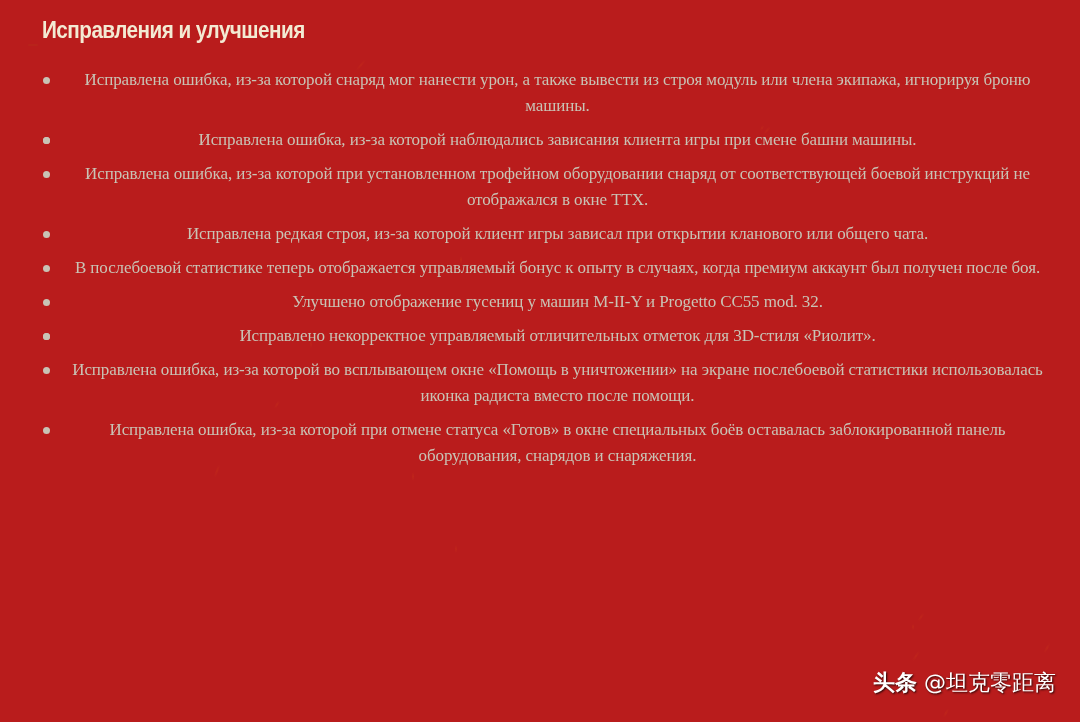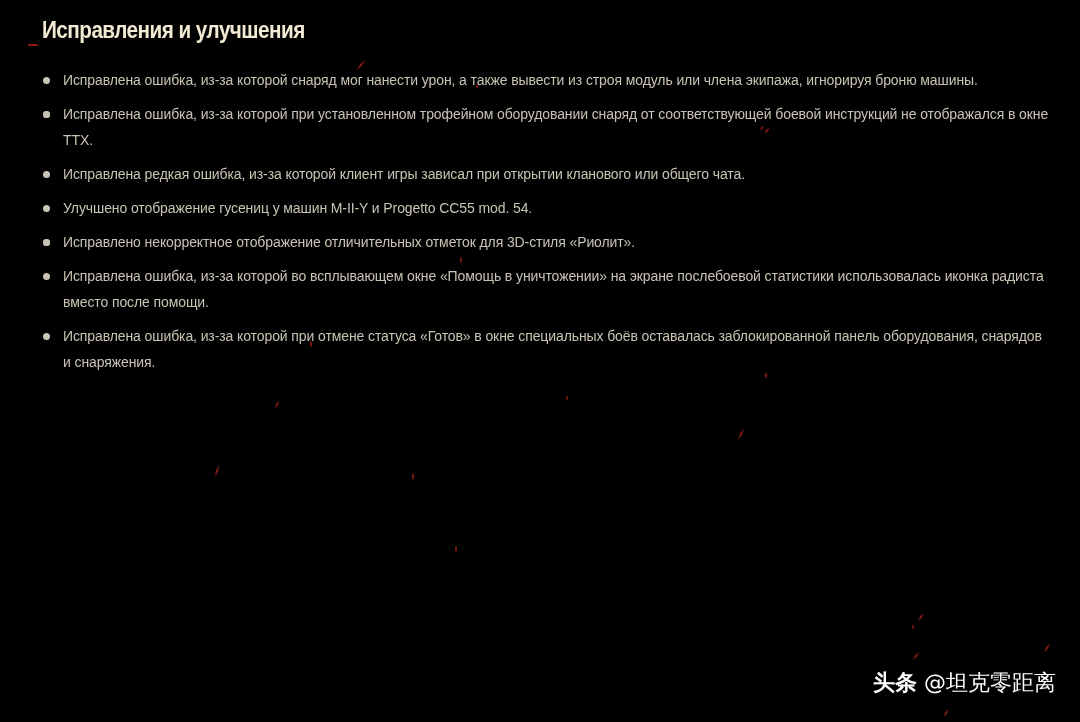--- a/index.html
+++ b/index.html
@@ -7,21 +7,21 @@
     padding: 0;
     width: 1080px;
     height: 722px;
     overflow: hidden;
     background: #1b1b1d;
   }
   .page {
     position: relative;
     width: 1080px;
     height: 722px;
-    background: #000000;
+    background: #b91c1c;
     overflow: hidden;
   }
   .spark {
     position: absolute;
     width: 2px;
     border-radius: 2px;
     background: linear-gradient(to top, rgba(180,20,10,0), #c0261a, rgba(180,20,10,0));
     opacity: 0.75;
   }
   .heading {
@@ -44,25 +44,26 @@
     top: 67px;
     width: 1010px;
     margin: 0;
     padding: 0;
     list-style: none;
   }
   .changelog li {
     position: relative;
     padding-left: 21px;
     margin-bottom: 8px;
-    font-family: Liberation Sans, sans-serif;
-    font-size: 14px;
+    font-family: Liberation Serif, serif;
+    font-size: 17px;
     line-height: 26px;
     color: #c9c3b5;
     letter-spacing: -0.1px;
+    text-align: center;
   }
   .changelog li .bullet {
     position: absolute;
     left: 1px;
     top: 10px;
     width: 7px;
     height: 7px;
     border-radius: 50%;
     background: #c9c3b5;
   }
@@ -102,25 +103,27 @@
   <div class="spark" style="left:912px; top:624px; height:6px;"></div>
   <div class="spark" style="left:915px; top:650px; height:12px; transform:rotate(35deg);"></div>
   <div class="spark" style="left:1046px; top:642px; height:12px; transform:rotate(30deg);"></div>
   <div class="spark" style="left:945px; top:708px; height:10px; transform:rotate(30deg);"></div>
 
   <h2 class="heading">Исправления и улучшения</h2>
 
   <ul class="changelog">
     <li><span class="bullet"></span><span>Исправлена ошибка, из-за которой снаряд мог нанести урон, а также вывести из строя модуль или члена экипажа, игнорируя броню машины.</span></li>
     <li><span class="bullet"></span></li>
+    <li><span class="bullet"></span><span>Исправлена ошибка, из-за которой наблюдались зависания клиента игры при смене башни машины.</span></li>
     <li><span class="bullet"></span><span>Исправлена ошибка, из-за которой при установленном трофейном оборудовании снаряд от соответствующей боевой инструкций не отображался в окне ТТХ.</span></li>
-    <li><span class="bullet"></span><span>Исправлена редкая ошибка, из-за которой клиент игры зависал при открытии кланового или общего чата.</span></li>
-    <li><span class="bullet"></span><span>Улучшено отображение гусениц у машин M-II-Y и Progetto CC55 mod. 54.</span></li>
+    <li><span class="bullet"></span><span>Исправлена редкая строя, из-за которой клиент игры зависал при открытии кланового или общего чата.</span></li>
+    <li><span class="bullet"></span><span>В послебоевой статистике теперь отображается управляемый бонус к опыту в случаях, когда премиум аккаунт был получен после боя.</span></li>
+    <li><span class="bullet"></span><span>Улучшено отображение гусениц у машин M-II-Y и Progetto CC55 mod. 32.</span></li>
     <li><span class="bullet"></span></li>
-    <li><span class="bullet"></span><span>Исправлено некорректное отображение отличительных отметок для 3D-стиля «Риолит».</span></li>
+    <li><span class="bullet"></span><span>Исправлено некорректное управляемый отличительных отметок для 3D-стиля «Риолит».</span></li>
     <li><span class="bullet"></span><span>Исправлена ошибка, из-за которой во всплывающем окне «Помощь в уничтожении» на экране послебоевой статистики использовалась иконка радиста вместо после помощи.</span></li>
     <li><span class="bullet"></span><span>Исправлена ошибка, из-за которой при отмене статуса «Готов» в окне специальных боёв оставалась заблокированной панель оборудования, снарядов и снаряжения.</span></li>
   </ul>
 
   <div class="watermark">
     <span class="brand">头条</span>
     <span>@坦克零距离</span>
   </div>
 </div>
 

